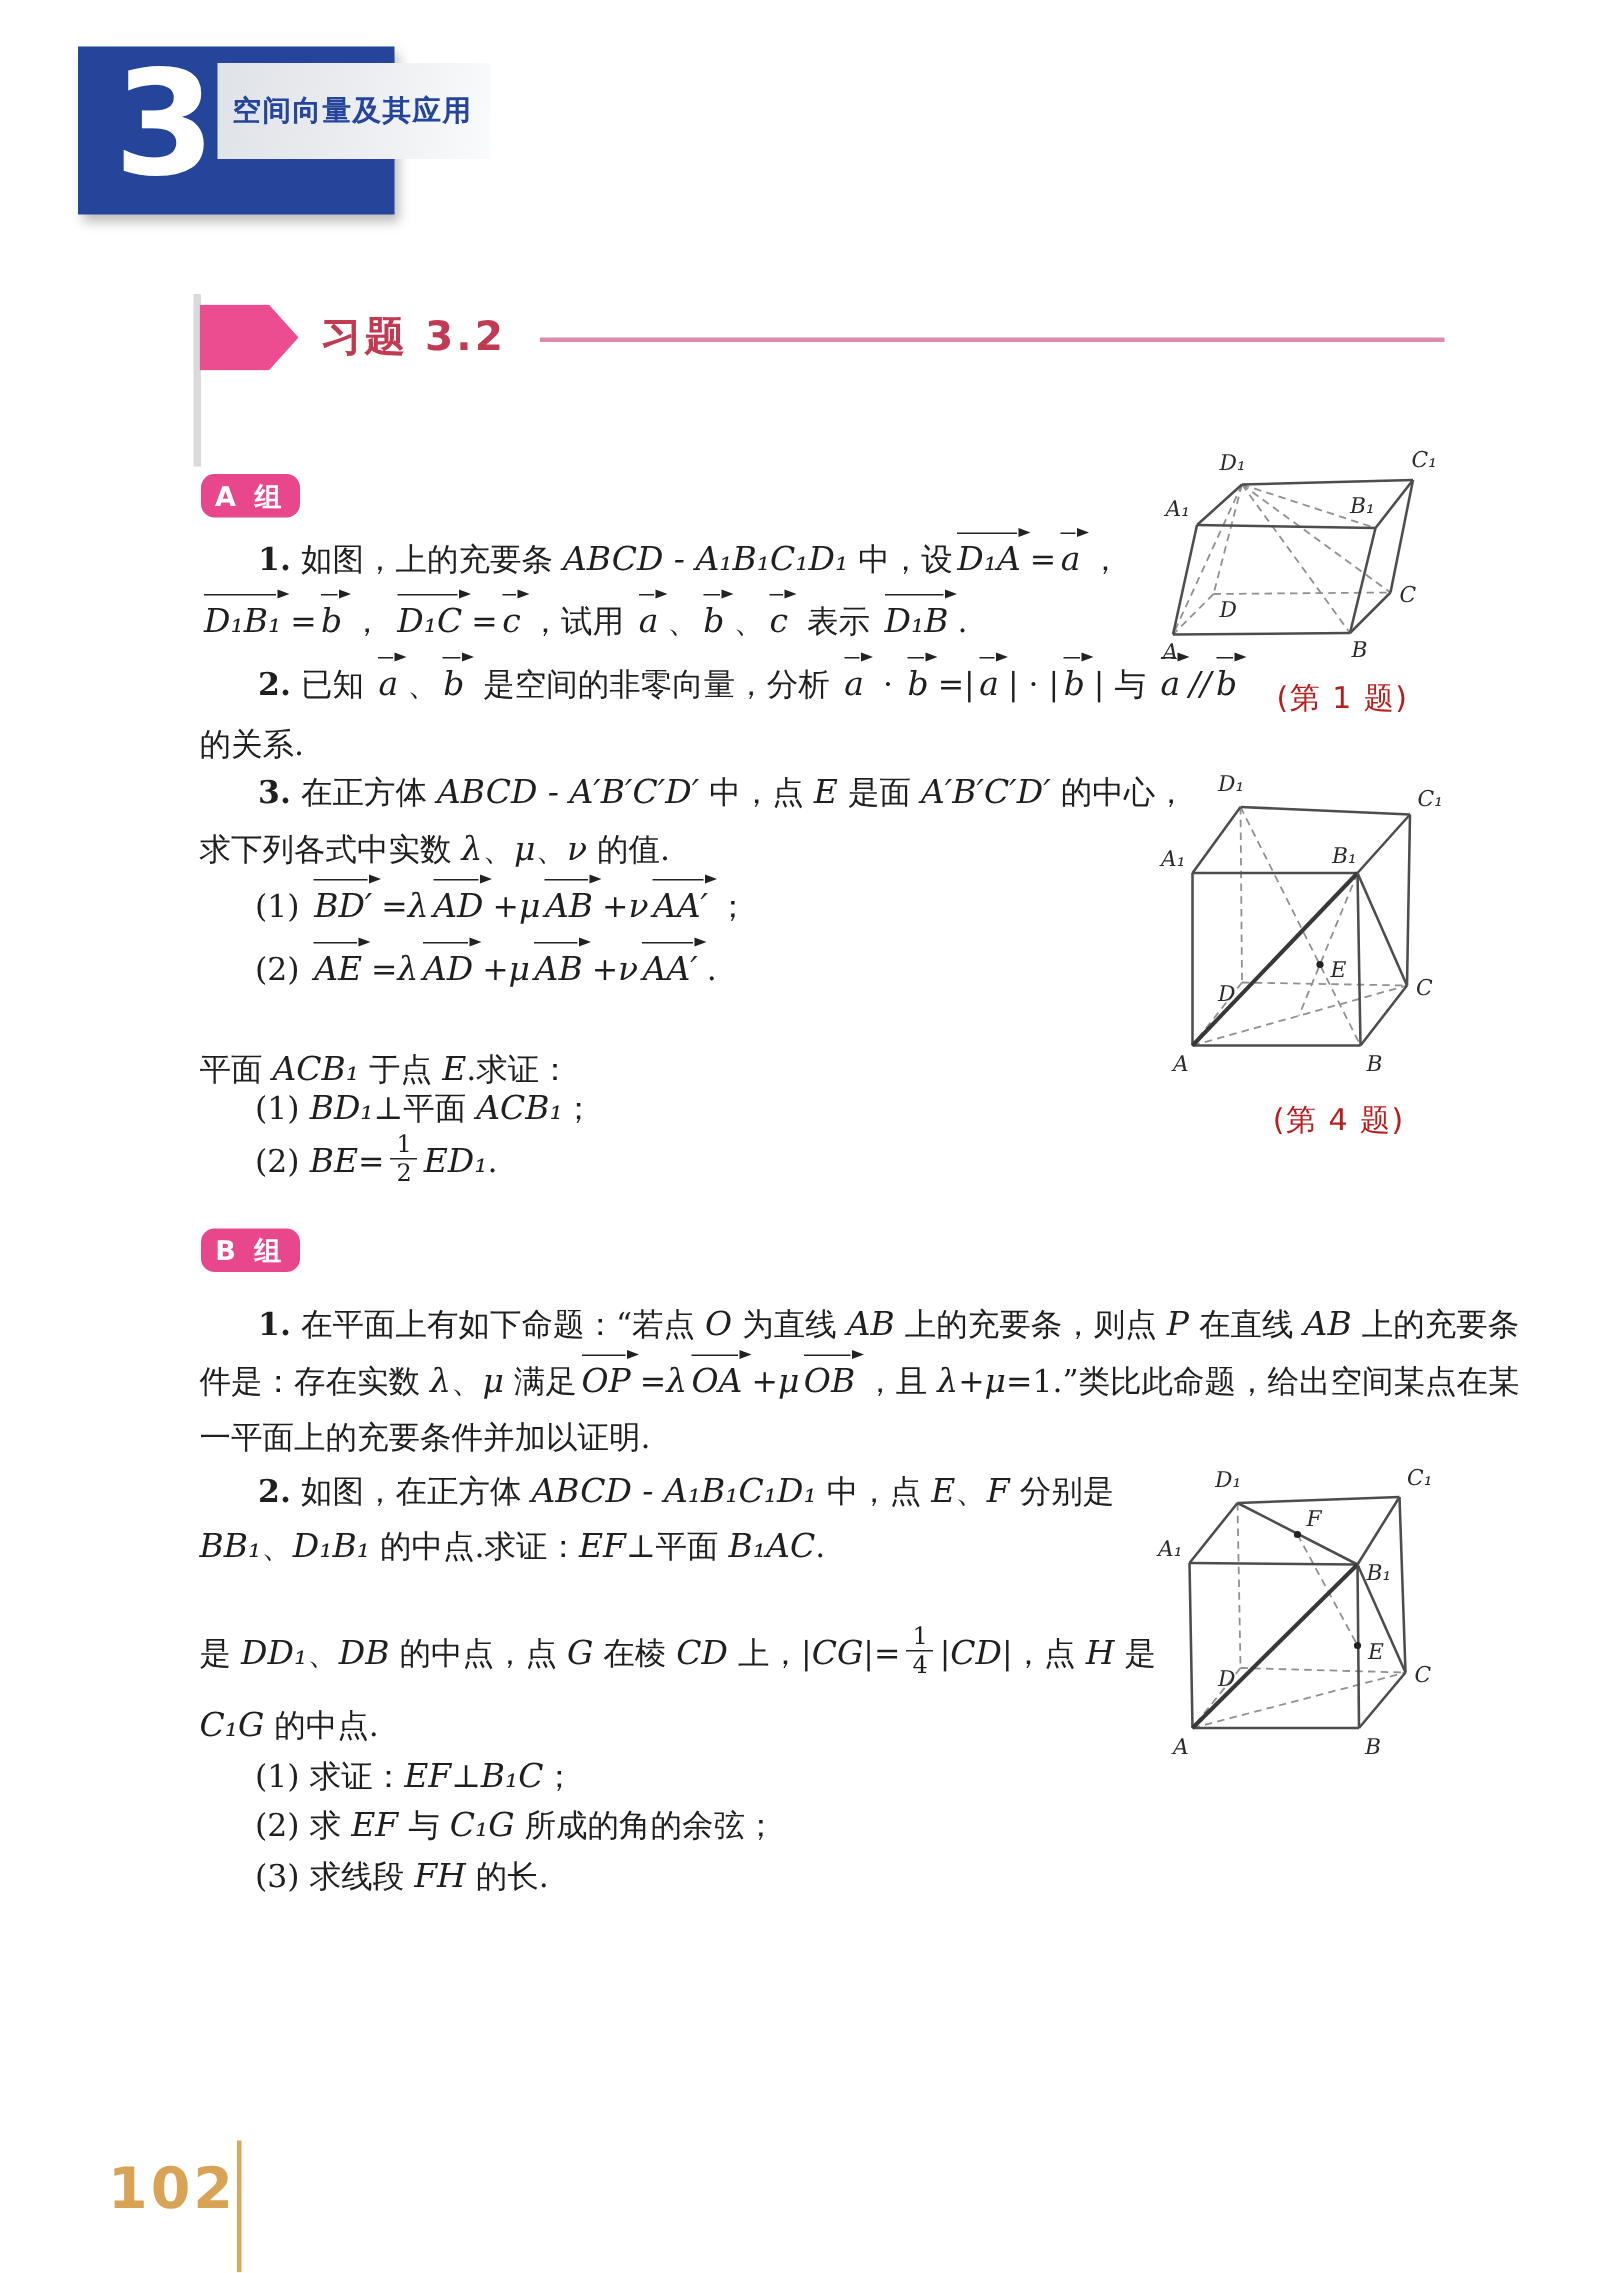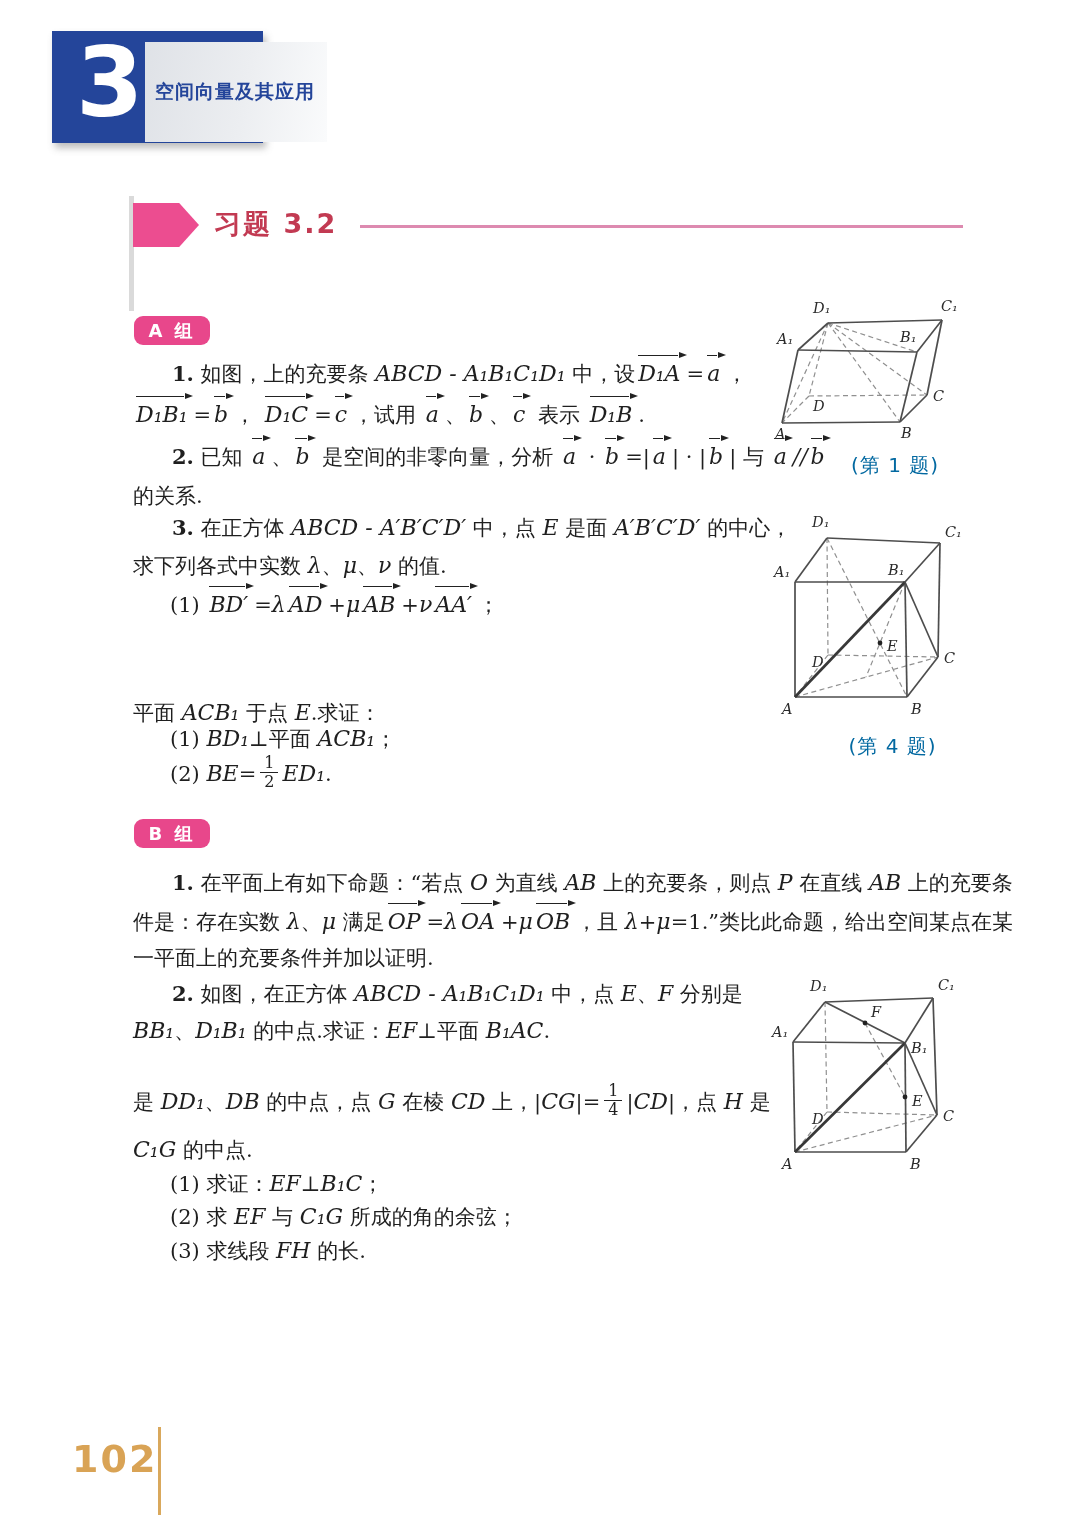--- a/index.html
+++ b/index.html
@@ -4,36 +4,36 @@
 <style>
   html,body{margin:0;padding:0;background:#ffffff;}
   #page{position:relative;width:1080px;height:1515px;background:#ffffff;overflow:hidden;
         font-family:"DejaVu Serif","Liberation Serif",serif;color:#1f1f1f;}
 
   
   .chapter-blue{position:absolute;left:52px;top:31px;width:211px;height:112px;
                 background:#24459a;box-shadow:3px 5px 7px rgba(110,110,110,.45);}
   .chapter-num{position:absolute;left:76px;top:34px;font-size:97px;line-height:1;
                font-weight:800;color:#ffffff;font-family:"DejaVu Sans",sans-serif;}
-  .chapter-label{position:absolute;left:145px;top:42px;width:182px;height:100px;
+  .chapter-label{position:absolute;left:145px;top:42px;width:182px;height:64px;
                  background:linear-gradient(100deg,#dfe2e7 0%,#eceef1 55%,#fafbfc 100%);
                  display:flex;align-items:center;}
   .chapter-label span{padding-left:10px;color:#24459a;font-weight:bold;font-size:19px;
                       font-family:"DejaVu Sans",sans-serif;letter-spacing:1px;}
 
   
   .gray-strip{position:absolute;left:129px;top:196px;width:5px;height:115px;background:#dadada;}
   .banner-arrow{position:absolute;left:133px;top:203px;width:66px;height:44px;background:#ec4d90;
                 clip-path:polygon(0 0,70% 0,100% 50%,70% 100%,0 100%);}
   .banner-title{position:absolute;left:214px;top:206px;font-size:27px;font-weight:bold;
                 color:#c23a52;font-family:"DejaVu Sans",sans-serif;letter-spacing:2px;}
   .banner-rule{position:absolute;left:360px;top:225px;width:603px;height:3px;background:#dd8ab0;}
 
   
-  .badge{position:absolute;width:76px;height:29px;border-radius:9px;background:#e8478b;
+  .badge{position:absolute;width:66px;height:29px;border-radius:9px;background:#e8478b;
          color:#fff;font-size:18px;font-weight:bold;display:flex;align-items:center;
          justify-content:center;letter-spacing:3px;font-family:"DejaVu Sans",sans-serif;}
 
   
   .line{position:absolute;white-space:nowrap;font-size:21px;line-height:30px;}
   .line .t{font-family:"DejaVu Serif","Liberation Serif",serif;}
   .line .m{font-family:"DejaVu Serif","Liberation Serif",serif;font-style:italic;font-size:22px;}
   .line .bnum{font-weight:bold;}
   .vec{display:inline-block;position:relative;margin:0 2px;padding:2px 4px 0 1px;
        font-family:"DejaVu Serif","Liberation Serif",serif;font-style:italic;font-size:22px;}
@@ -45,21 +45,21 @@
         transform:translateY(-3px);}
   .frac .fn{border-bottom:1.5px solid #222;padding:0 4px;display:block;}
   .frac .fd{display:block;}
 
   
   svg{position:absolute;overflow:visible;}
   svg .e{stroke:#4d4d4d;stroke-width:1.7;fill:none;}
   svg .th{stroke:#383838;stroke-width:2.7;fill:none;}
   svg .d{stroke:#909090;stroke-width:1.2;stroke-dasharray:5 3.5;fill:none;}
   svg text{font-family:"DejaVu Serif",serif;font-style:italic;font-size:14.5px;fill:#2b2b2b;}
-  .fig-caption{position:absolute;text-align:center;font-size:20px;color:#0369a1;
+  .fig-caption{position:absolute;text-align:center;font-size:20px;color:#b91c1c;
                font-family:"DejaVu Sans",sans-serif;letter-spacing:1px;}
 
   
   .page-number{position:absolute;left:72px;top:1437px;font-size:38px;color:#d9a355;
                font-family:"DejaVu Sans",sans-serif;font-weight:600;letter-spacing:2px;}
   .footer-rule{position:absolute;left:158px;top:1427px;width:2.5px;height:88px;background:#d9a85c;}
 </style>
 </head>
 <body>
 
@@ -78,20 +78,21 @@
 
   <div class="badge" style="left:134px;top:316px">A 组</div>
 
   <div class="line" style="left:172px;top:357px"><span class="bnum">1.</span><span class="t"> 如图，上的充要条 </span><span class="m">ABCD - A₁B₁C₁D₁</span><span class="t"> 中，设</span><span class="vec">D₁A</span><span class="t">=</span><span class="vec">a</span><span class="t">，</span></div>
   <div class="line" style="left:133px;top:398px"><span class="vec">D₁B₁</span><span class="t">=</span><span class="vec">b</span><span class="t">， </span><span class="vec">D₁C</span><span class="t">=</span><span class="vec">c</span><span class="t">，试用 </span><span class="vec">a</span><span class="t">、</span><span class="vec">b</span><span class="t">、</span><span class="vec">c</span><span class="t"> 表示 </span><span class="vec">D₁B</span><span class="t">.</span></div>
   <div class="line" style="left:172px;top:440px"><span class="bnum">2.</span><span class="t"> 已知 </span><span class="vec">a</span><span class="t">、</span><span class="vec">b</span><span class="t"> 是空间的非零向量，分析 </span><span class="vec">a</span><span class="t"> · </span><span class="vec">b</span><span class="t">=|</span><span class="vec">a</span><span class="t">| · |</span><span class="vec">b</span><span class="t">| 与 </span><span class="vec">a</span><span class="m">//</span><span class="vec">b</span></div>
   <div class="line" style="left:133px;top:481px"><span class="t">的关系.</span></div>
   <div class="line" style="left:172px;top:513px"><span class="bnum">3.</span><span class="t"> 在正方体 </span><span class="m">ABCD - A′B′C′D′</span><span class="t"> 中，点 </span><span class="m">E</span><span class="t"> 是面 </span><span class="m">A′B′C′D′</span><span class="t"> 的中心，</span></div>
   <div class="line" style="left:133px;top:551px"><span class="t">求下列各式中实数 </span><span class="m">λ</span><span class="t">、</span><span class="m">μ</span><span class="t">、</span><span class="m">ν</span><span class="t"> 的值.</span></div>
   <div class="line" style="left:170px;top:588px"><span class="t">(1) </span><span class="vec">BD′</span><span class="t">=</span><span class="m">λ</span><span class="vec">AD</span><span class="t">+</span><span class="m">μ</span><span class="vec">AB</span><span class="t">+</span><span class="m">ν</span><span class="vec">AA′</span><span class="t">；</span></div>
+  <div class="line" style="left:170px;top:630px"><span class="t">(2) </span><span class="vec">AE</span><span class="t">=</span><span class="m">λ</span><span class="vec">AD</span><span class="t">+</span><span class="m">μ</span><span class="vec">AB</span><span class="t">+</span><span class="m">ν</span><span class="vec">AA′</span><span class="t">.</span></div>
   <div class="line" style="left:133px;top:698px"><span class="t">平面 </span><span class="m">ACB₁</span><span class="t"> 于点 </span><span class="m">E</span><span class="t">.求证：</span></div>
   <div class="line" style="left:170px;top:724px"><span class="t">(1) </span><span class="m">BD₁</span><span class="t">⊥平面 </span><span class="m">ACB₁</span><span class="t">；</span></div>
   <div class="line" style="left:170px;top:757px"><span class="t">(2) </span><span class="m">BE</span><span class="t">=</span><span class="frac">
         <span class="fn">1</span>
         <span class="fd">2</span>
       </span><span class="m">ED₁</span><span class="t">.</span></div>
 
   <div class="badge" style="left:134px;top:819px">B 组</div>
 
   <div class="line" style="left:172px;top:868px"><span class="bnum">1.</span><span class="t"> 在平面上有如下命题：“若点 </span><span class="m">O</span><span class="t"> 为直线 </span><span class="m">AB</span><span class="t"> 上的充要条，则点 </span><span class="m">P</span><span class="t"> 在直线 </span><span class="m">AB</span><span class="t"> 上的充要条</span></div>

